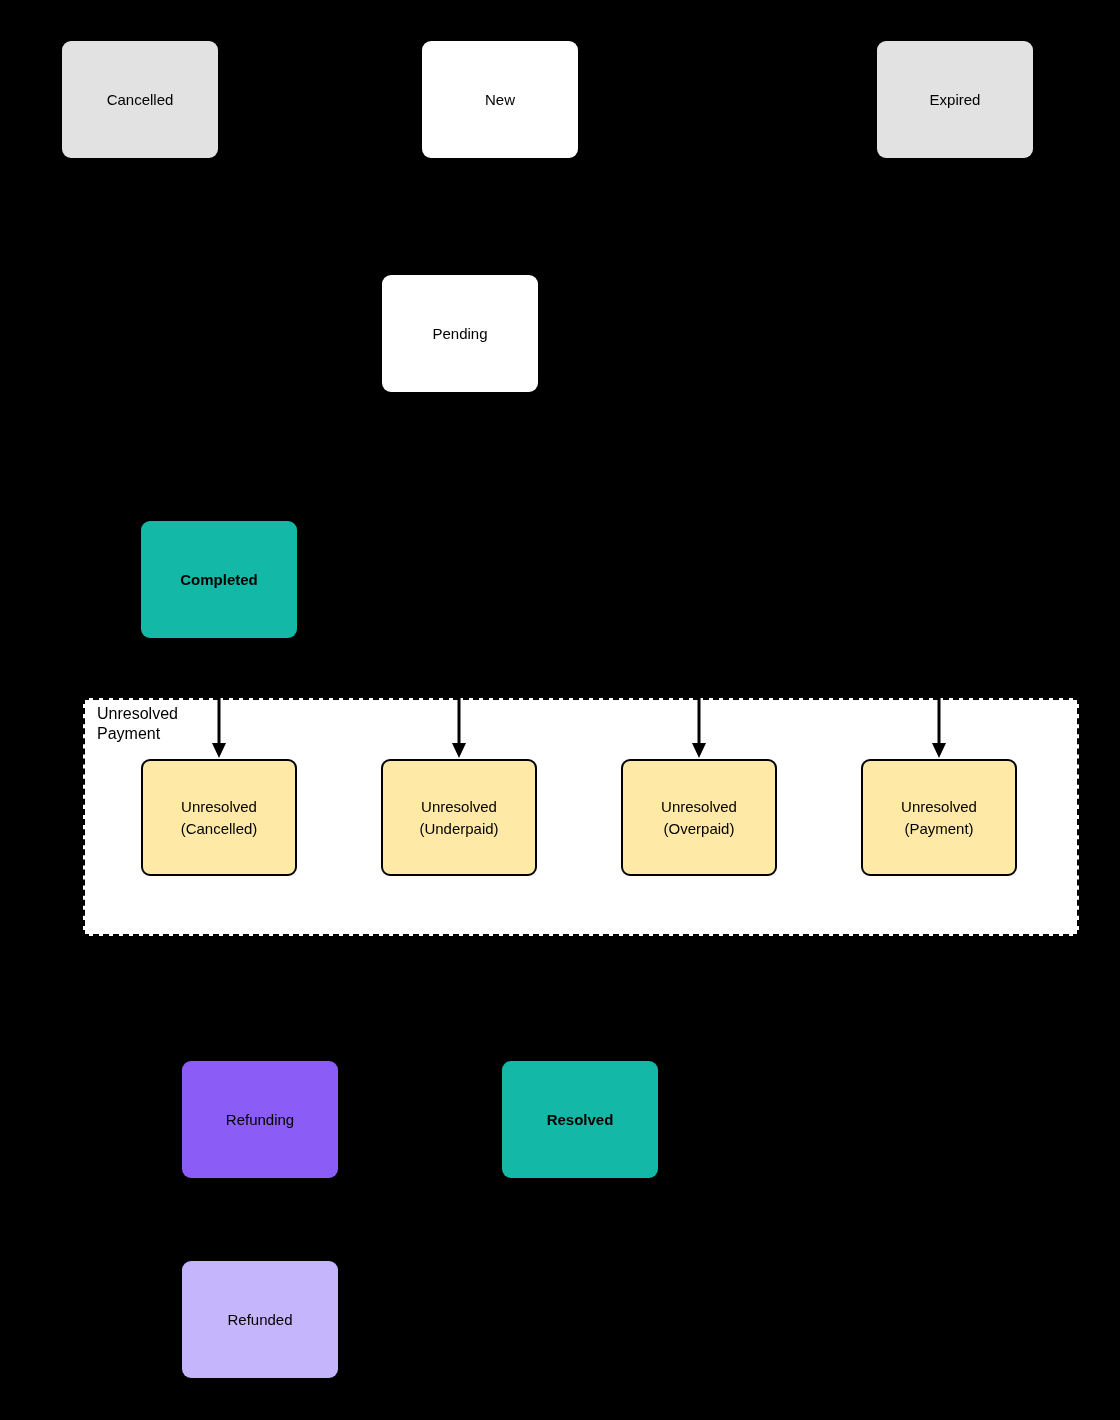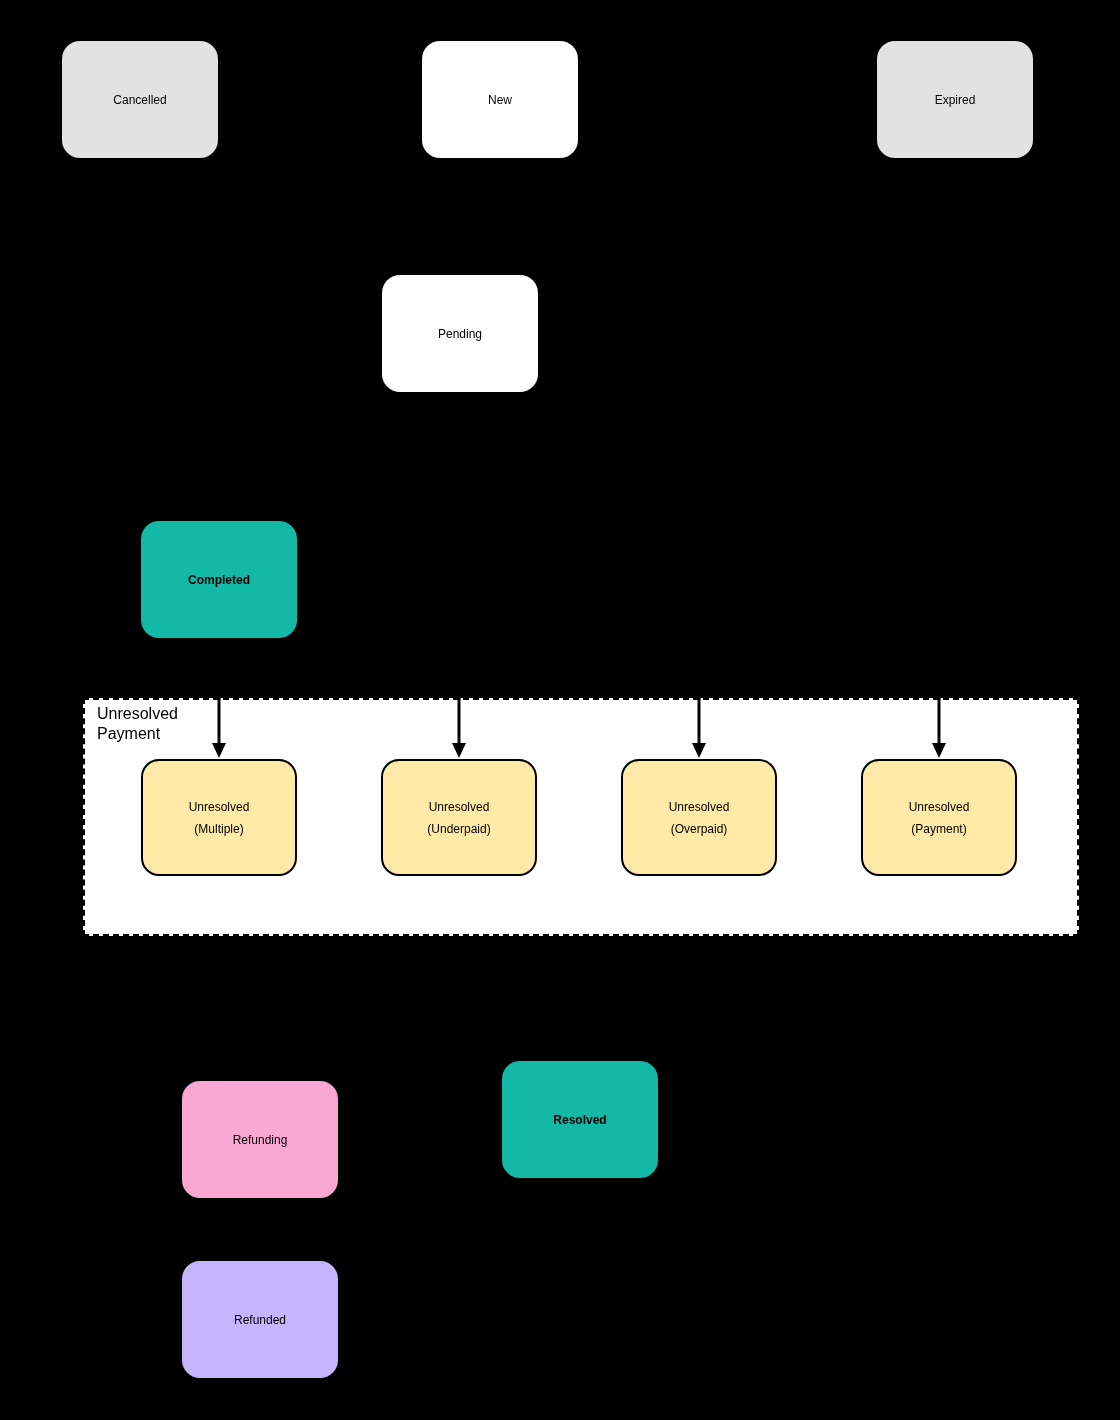--- a/index.html
+++ b/index.html
@@ -12,36 +12,36 @@
     width: 1120px;
     height: 1420px;
     background: #000000;
     font-family: "Liberation Sans", sans-serif;
     overflow: hidden;
   }
   .node {
     position: absolute;
     width: 156px;
     height: 117px;
-    border-radius: 18px;
+    border-radius: 9px;
     display: flex;
     flex-direction: column;
     align-items: center;
     justify-content: center;
     text-align: center;
-    font-size: 12px;
+    font-size: 15px;
     color: #000000;
     line-height: 22px;
     box-sizing: border-box;
   }
   .fill-grey      { background: #E2E2E2; }
   .fill-white     { background: #FFFFFF; }
   .fill-green     { background: #14b8a6; font-weight: bold; }
   .fill-yellow    { background: #FFE9A6; border: 2px solid #000000; }
-  .fill-lightblue { background: #f9a8d4; margin-top: 20px; }
+  .fill-lightblue { background: #8b5cf6; }
   .fill-blue      { background: #c4b5fd; }
 
   .pos-cancelled  { left: 62px;  top: 41px; }
   .pos-new        { left: 382px; top: 41px; margin-left: 40px; }
   .pos-expired    { left: 862px; top: 41px; margin-left: 15px; }
   .pos-pending    { left: 382px; top: 275px; }
   .pos-completed  { left: 141px; top: 521px; }
   .pos-multiple   { left: 141px; top: 759px; }
   .pos-underpaid  { left: 381px; top: 759px; }
   .pos-overpaid   { left: 621px; top: 759px; }
@@ -105,21 +105,21 @@
 
   <div class="group-container">
     <div class="group-label">
       <span>Unresolved</span>
       <span>Payment</span>
     </div>
   </div>
 
   <div class="node fill-yellow pos-multiple">
     <span>Unresolved</span>
-    <span>(Multiple)</span>
+    <span>(Cancelled)</span>
   </div>
   <div class="node fill-yellow pos-underpaid">
     <span>Unresolved</span>
     <span>(Underpaid)</span>
   </div>
   <div class="node fill-yellow pos-overpaid">
     <span>Unresolved</span>
     <span>(Overpaid)</span>
   </div>
   <div class="node fill-yellow pos-delayed">

